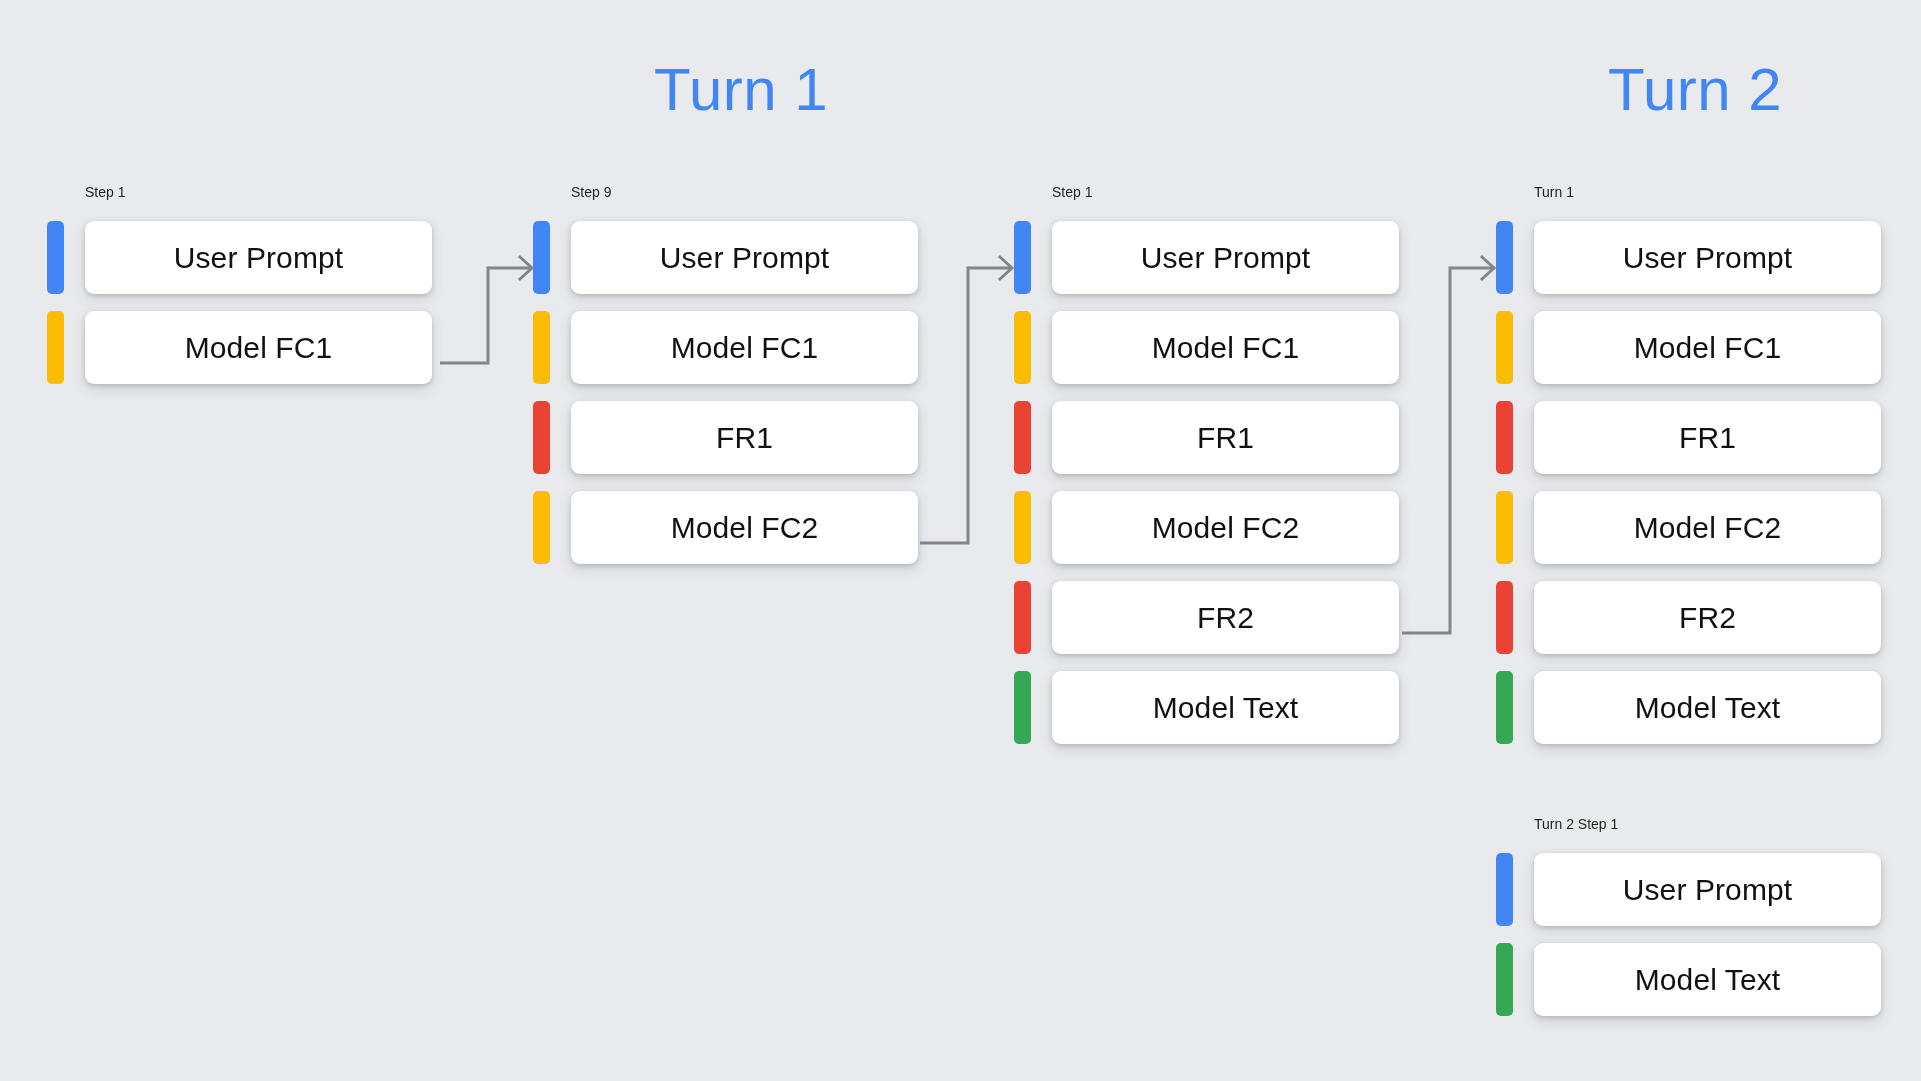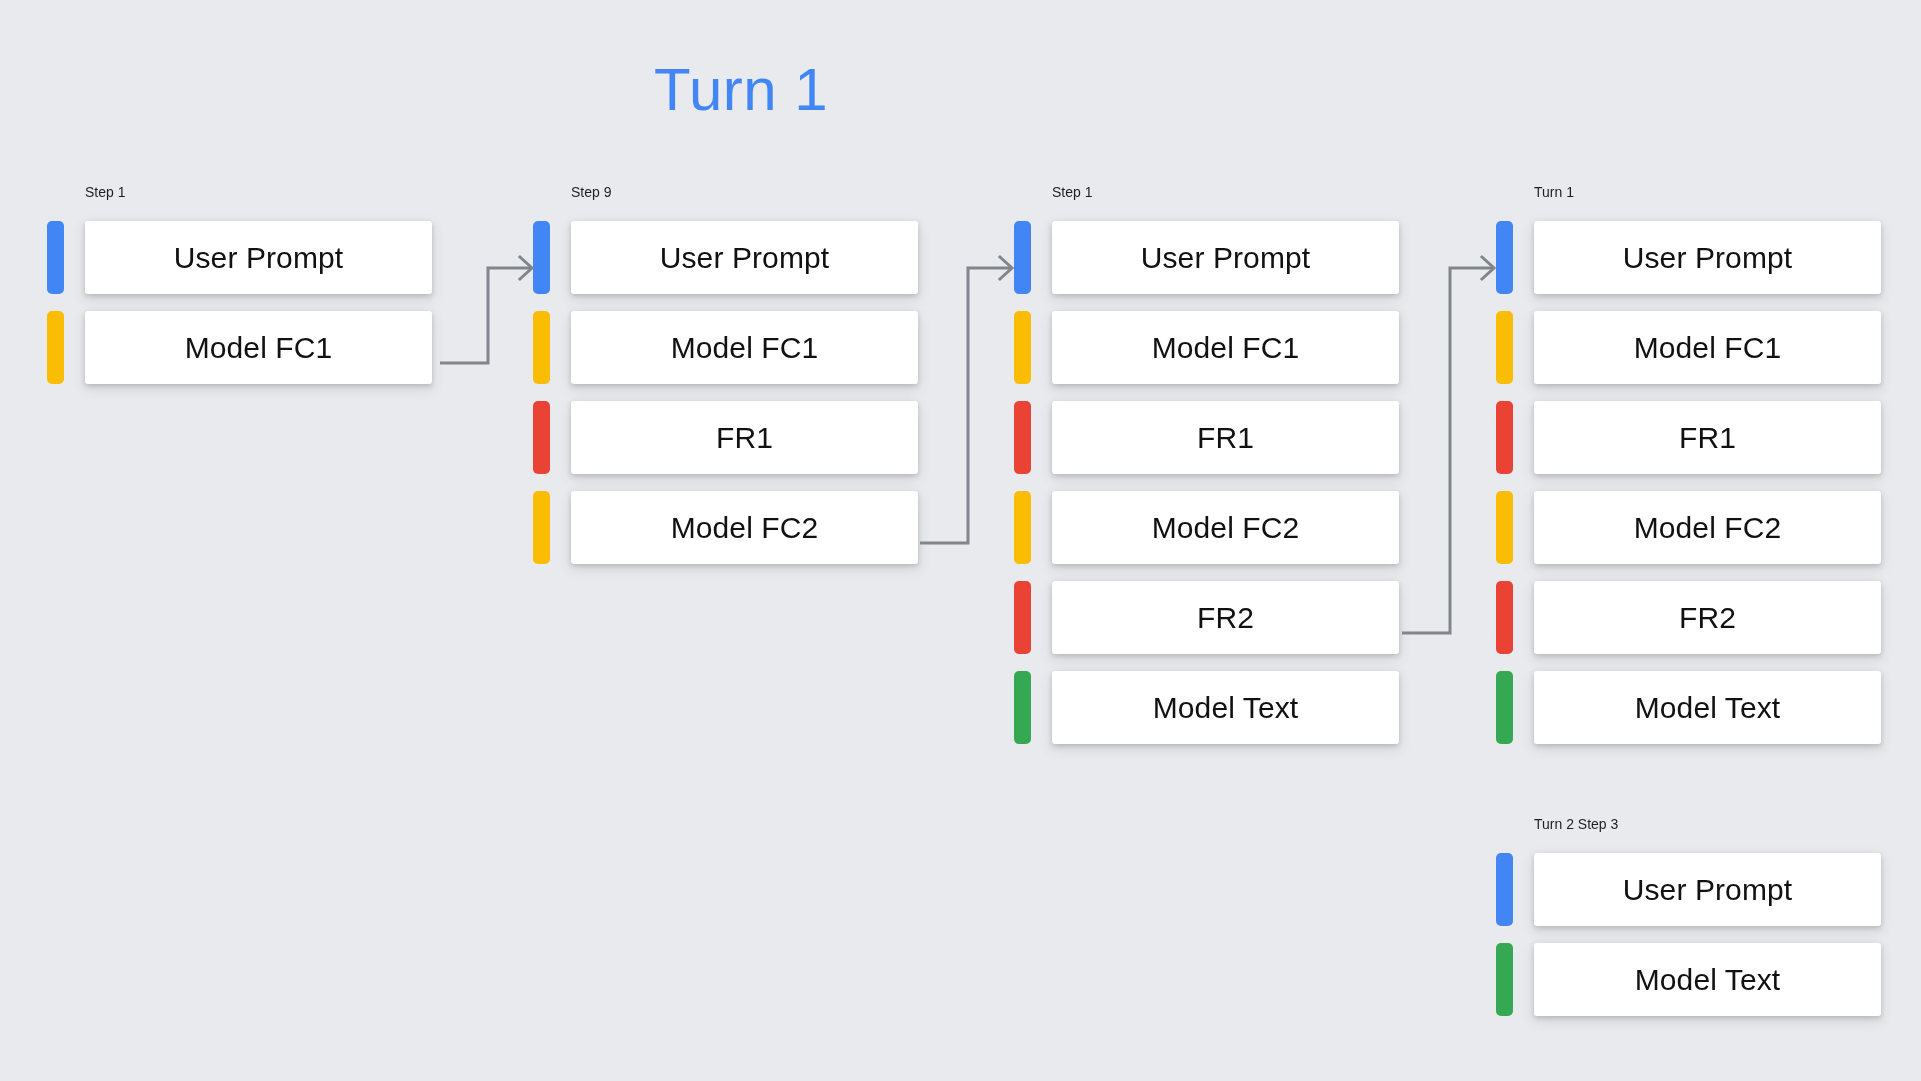--- a/index.html
+++ b/index.html
@@ -76,21 +76,21 @@
   .bar.yellow { background: #fbbc04; }
   .bar.red    { background: #ea4335; }
   .bar.green  { background: #34a853; }
 
   .card {
     position: absolute;
     left: 38px;
     top: 0;
     height: 73px;
     background: #ffffff;
-    border-radius: 3px;
+    border-radius: 9px;
     box-shadow: 0 2px 5px rgba(60,64,67,0.22), 0 5px 14px rgba(60,64,67,0.13);
     display: flex;
     align-items: center;
     justify-content: center;
     font-size: 30px;
     color: #111111;
     letter-spacing: 0.1px;
     white-space: nowrap;
   }
 
@@ -134,20 +134,21 @@
   #conn-2 { left: 920px;  top: 240px; width: 110px; height: 320px; }
   #conn-3 { left: 1402px; top: 240px; width: 110px; height: 410px; }
 </style>
 </head>
 <body>
 
 <div id="canvas">
 
   <div id="turn1-heading" class="turn-heading">Turn 1</div>
 
+  <div id="turn2-heading" class="turn-heading">Turn 2</div>
 
   <div id="col-step1" class="column">
     <div class="col-label">Step 1</div>
     <div class="rows">
       <div class="row">
         <span class="bar blue"></span>
         <div class="card">User Prompt</div>
       </div>
       <div class="row">
         <span class="bar yellow"></span>
@@ -232,21 +233,21 @@
         <div class="card">FR2</div>
       </div>
       <div class="row">
         <span class="bar green"></span>
         <div class="card">Model Text</div>
       </div>
     </div>
   </div>
 
   <div id="col-turn2-step1" class="column">
-    <div class="col-label">Turn 2 Step 3</div>
+    <div class="col-label">Turn 2 Step 1</div>
     <div class="rows">
       <div class="row">
         <span class="bar blue"></span>
         <div class="card">User Prompt</div>
       </div>
       <div class="row">
         <span class="bar green"></span>
         <div class="card">Model Text</div>
       </div>
     </div>

